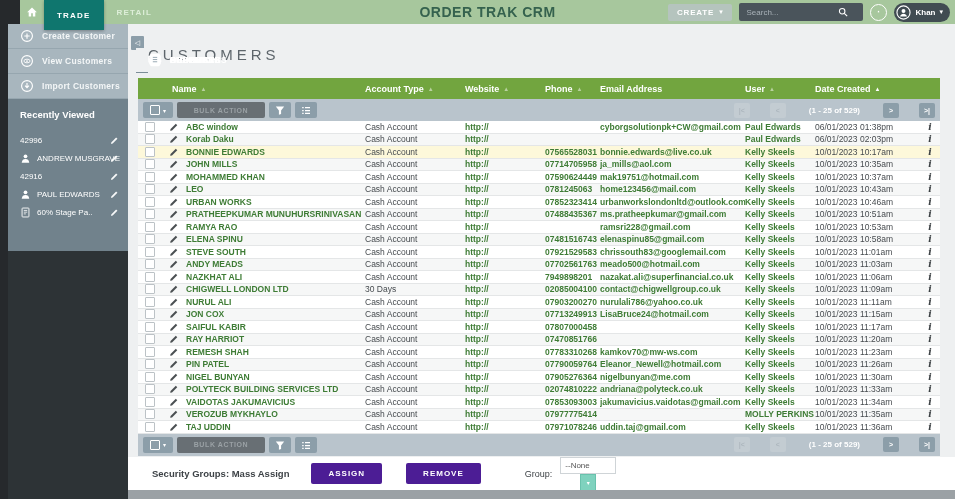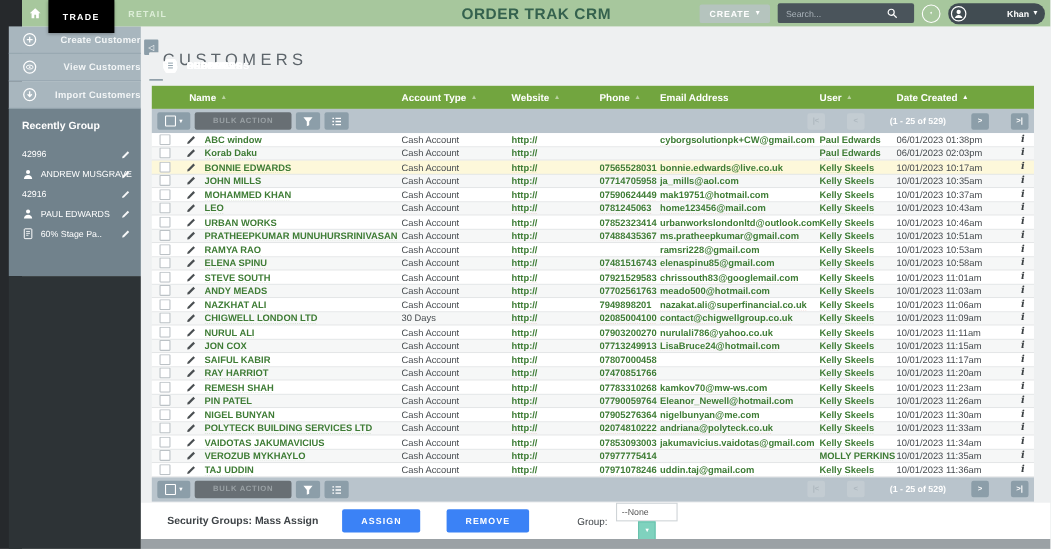--- a/index.html
+++ b/index.html
@@ -5,40 +5,40 @@
   html,body{margin:0;padding:0;}
   body{width:955px;height:499px;position:relative;overflow:hidden;
        font-family:"Liberation Sans","DejaVu Sans",sans-serif;background:#eef0f1;}
   .leftstrip{position:absolute;left:0;top:0;width:20px;height:499px;background:#26292c;}
 
   
   .topbar{position:absolute;left:20px;top:0;right:0;height:24px;background:#a7c79d;display:flex;align-items:flex-start;z-index:6;}
   .home-btn{width:24px;height:24px;display:flex;align-items:center;justify-content:center;cursor:pointer;}
   .tabs{display:flex;align-items:flex-start;height:30px;}
   .tab{padding:0 13px;height:24px;display:flex;align-items:center;font-size:8px;font-weight:700;letter-spacing:1.2px;color:#ddeed8;cursor:pointer;}
-  .tab.active{background:#000000;color:#fff;height:30px;box-shadow:0 1px 3px rgba(0,0,0,.3);}
+  .tab.active{background:#0f766e;color:#fff;height:30px;box-shadow:0 1px 3px rgba(0,0,0,.3);}
   .brand{position:absolute;left:0;right:0;top:0;height:24px;display:flex;align-items:center;justify-content:center;
          font-size:14px;font-weight:700;letter-spacing:.5px;color:#35624e;pointer-events:none;}
   .top-right{position:absolute;right:5px;top:0;height:24px;display:flex;align-items:center;gap:7px;z-index:2;}
   .create-btn{background:#b5c4be;border:none;color:#fff;font-weight:700;font-size:8px;letter-spacing:.8px;height:17px;
               padding:0 9px;border-radius:2px;display:flex;align-items:center;gap:5px;cursor:pointer;font-family:inherit;}
   .create-caret{font-size:7px;}
   .search-box{background:#4a545b;height:18px;width:114px;border-radius:2px;display:flex;align-items:center;padding:0 5px;}
   .search-box input{background:transparent;border:none;outline:none;color:#cfd5d9;font-size:8px;width:88px;font-family:inherit;}
   .search-box input::placeholder{color:#a8b1b8;}
   .search-ic{width:10px;height:10px;margin-left:2px;}
   .bell-btn{width:17px;height:17px;border-radius:50%;border:1.3px solid #fff;background:transparent;display:flex;align-items:center;justify-content:center;cursor:pointer;}
   .user-chip{background:#414c52;height:19px;border-radius:10px;display:flex;align-items:center;gap:4px;padding:0 7px 0 2px;color:#fff;cursor:pointer;}
-  .user-chip .uname{font-size:8px;font-weight:700;margin-left:32px;}
+  .user-chip .uname{font-size:8px;font-weight:700;}
   .user-caret{font-size:7px;}
 
   
   .sidebar{position:absolute;left:8px;top:24px;width:120px;bottom:0;display:flex;flex-direction:column;z-index:4;}
   .nav-item{height:25px;flex:none;display:flex;align-items:center;gap:8px;padding-left:12px;background:#8c9ea9;border-bottom:1px solid #7b8d98;color:#fff;cursor:pointer;box-sizing:border-box;}
-  .nav-item.sub{background:#a8b6be;border-bottom:1px solid #96a6af;justify-content:space-between;}
+  .nav-item.sub{background:#a8b6be;border-bottom:1px solid #96a6af;}
   .nav-label{font-size:8.5px;font-weight:700;letter-spacing:.3px;white-space:nowrap;}
   .nav-item.sub .nav-label{font-weight:600;color:#f3f6f7;}
   .icon{display:inline-flex;}
   .icon svg{display:block;width:100%;height:100%;}
   .nav-item .icon{width:14px;height:14px;flex:none;}
   .recent{background:#71828c;padding:10px 9px 30px 12px;color:#fff;flex:none;}
   .recent-title{font-size:9.5px;font-weight:700;margin-bottom:11px;}
   .rv-item{height:18px;display:flex;align-items:center;justify-content:space-between;cursor:pointer;}
   .rv-left{display:flex;align-items:center;gap:6px;min-width:0;}
   .rv-ic{width:11px;height:11px;flex:none;}
@@ -83,21 +83,21 @@
   .edit-ic{width:10px;height:10px;}
   .lnk{color:#3e7c35;font-weight:600;font-size:8.5px;}
   .lnk.bold{font-weight:700;}
   .g-lnk{text-decoration:underline dotted #96b68c;text-underline-offset:2px;}
   .sp-lnk{text-decoration:underline dotted #de9f94;text-underline-offset:2px;}
   .info-i{font-family:"DejaVu Serif","Liberation Serif",serif;font-style:italic;font-weight:700;font-size:9px;color:#3c4144;cursor:pointer;}
 
   
   .footer-band{position:absolute;left:0;right:0;bottom:9px;height:33px;background:#fff;display:flex;align-items:center;padding-left:24px;box-sizing:border-box;}
   .sec-label{font-size:9.5px;font-weight:700;color:#3e4347;margin-right:22px;}
-  .coral-btn{background:#3b82f6;color:#fff;border:none;border-radius:2px;font-size:8px;font-weight:700;letter-spacing:1px;
+  .coral-btn{background:#4c1d95;color:#fff;border:none;border-radius:2px;font-size:8px;font-weight:700;letter-spacing:1px;
              padding:6px 17px;margin-right:24px;cursor:pointer;font-family:inherit;}
   .group-label{font-size:9px;color:#3e4347;margin:0 8px 0 20px;}
   .group-select{display:flex;align-items:center;cursor:pointer;flex-direction:column;}
   .sel-box{width:46px;height:15px;border:1px solid #cfd4d7;background:#fff;font-size:8px;color:#555;display:flex;align-items:center;padding:0 4px;}
   .sel-btn{width:16px;height:17px;background:#7fd2be;border:1px solid #69c2ad;color:#fff;font-size:6px;display:flex;align-items:center;justify-content:center;box-sizing:border-box;}
   .bottom-strip{position:absolute;left:0;right:0;bottom:0;height:9px;background:#9ba1a5;}
 </style>
 </head>
 <body>
 
@@ -234,21 +234,21 @@
         <span class="icon">
           <svg viewBox="0 0 16 16">
             <rect x="3.5" y="1.5" width="9" height="13" rx="1" fill="#fff"></rect>
             <path d="M5.5 5h5M5.5 7.5h5M5.5 10h5" stroke="#8c9ea9" stroke-width="1"></path>
           </svg>
         </span>
         <span class="nav-label">REPORTS</span>
       </div>
     </div>
   <div class="recent">
-    <div class="recent-title">Recently Group</div>
+    <div class="recent-title">Recently Viewed</div>
     <div>
         <div class="rv-item">
           <span class="rv-left">
             <span class="rv-label">42996</span>
           </span>
           <span class="icon rv-pencil" style="color: rgb(255, 255, 255);">
             <svg viewBox="0 0 12 12">
               <path d="M1.4 10.6l.5-2.2 6.3-6.3 1.7 1.7-6.3 6.3z" fill="currentColor"></path>
             </svg>
           </span>

